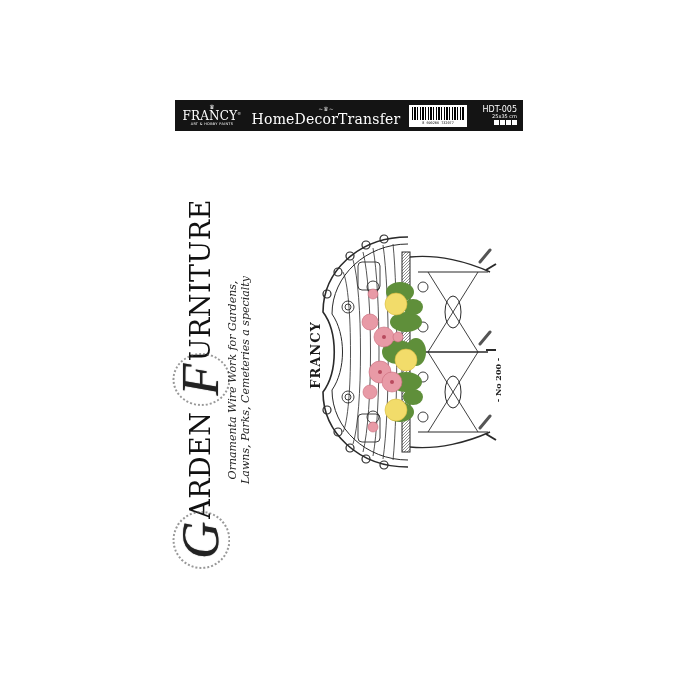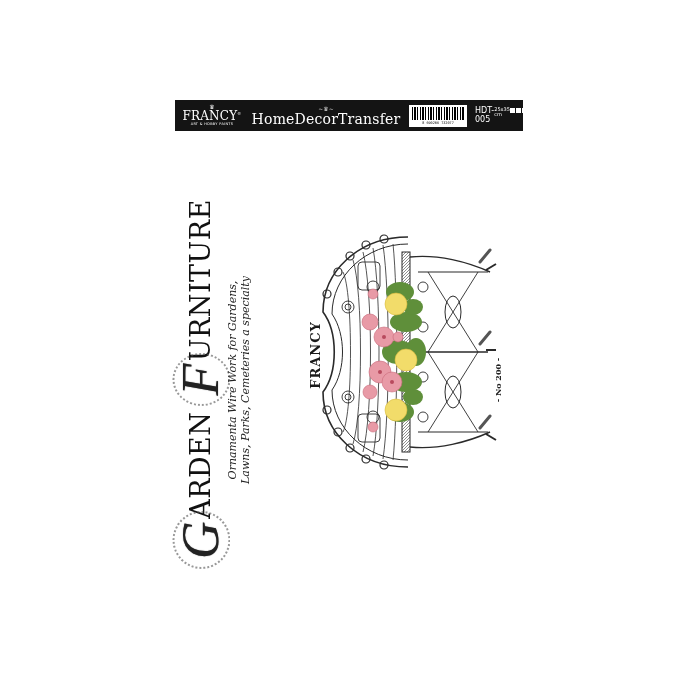--- a/index.html
+++ b/index.html
@@ -12,21 +12,21 @@
   .brand { display:flex; flex-direction:column; align-items:center; width:62px; line-height:1; }
   .brand-crown { font-size:6px; color:#fff; height:6px; }
   .brand-name { font-family:"DejaVu Serif", serif; font-size:12px; letter-spacing:0.2px; }
   .brand-sub { font-family:"DejaVu Sans", sans-serif; font-size:3.5px; letter-spacing:0.3px; margin-top:1px; }
   .product-line { flex:1; display:flex; flex-direction:column; align-items:center; line-height:1; }
   .product-ornament { font-size:6px; height:6px; color:#ddd; }
   .product-name { font-family:"DejaVu Serif", serif; font-size:14px; letter-spacing:0.2px; }
   .barcode { width:58px; height:22px; background:#fff; display:flex; flex-direction:column; padding:2px 3px; box-sizing:border-box; margin-right:8px; }
   .barcode-lines { flex:1; background:repeating-linear-gradient(90deg,#000 0 1px,#fff 1px 2px,#000 2px 4px,#fff 4px 5px,#000 5px 6px,#fff 6px 8px); }
   .barcode-num { font-family:"DejaVu Sans Mono", monospace; font-size:3.5px; color:#000; text-align:center; margin-top:1px; }
-  .code-block { display:flex; flex-direction:row; align-items:flex-start; width:42px; line-height:1.05; }
+  .code-block { display:flex; flex-direction:column; align-items:flex-end; width:42px; line-height:1.05; }
   .code { font-family:"DejaVu Sans", sans-serif; font-size:8px; }
   .size { font-family:"DejaVu Sans", sans-serif; font-size:5px; }
   .social { display:flex; gap:1px; margin-top:1px; }
   .social span { width:5px; height:5px; background:#fff; display:block; }
 
   
   .title-wrap { position:absolute; left:172px; top:170px; width:90px; height:420px; }
   .title-rot { position:absolute; left:50%; top:50%; width:420px; transform:translate(-50%,-50%) rotate(-90deg); text-align:center; }
   .title-main { font-family:"DejaVu Serif", serif; font-size:27px; color:#111; letter-spacing:0.5px; white-space:nowrap; display:flex; align-items:center; justify-content:center; }
   .title-main .initial { font-family:"Liberation Serif", serif; font-size:52px; font-style:italic; color:#222; line-height:0.8; position:relative; text-shadow:0 0 1px #555; margin:0 2px; }

